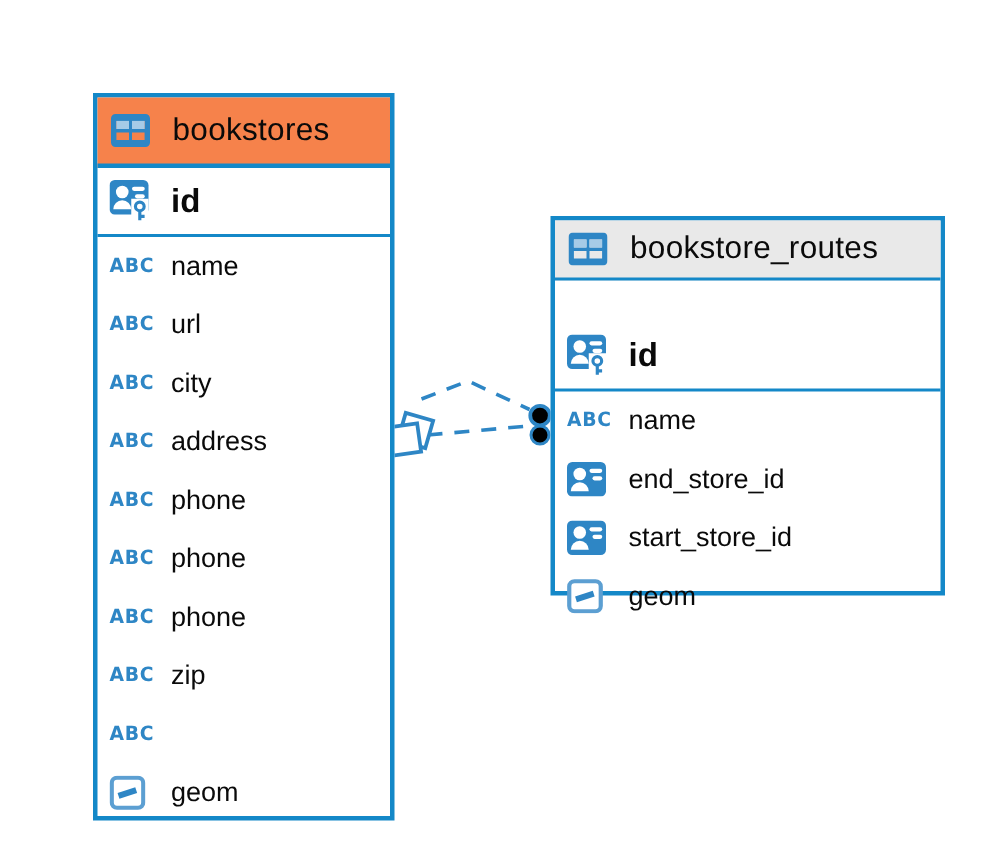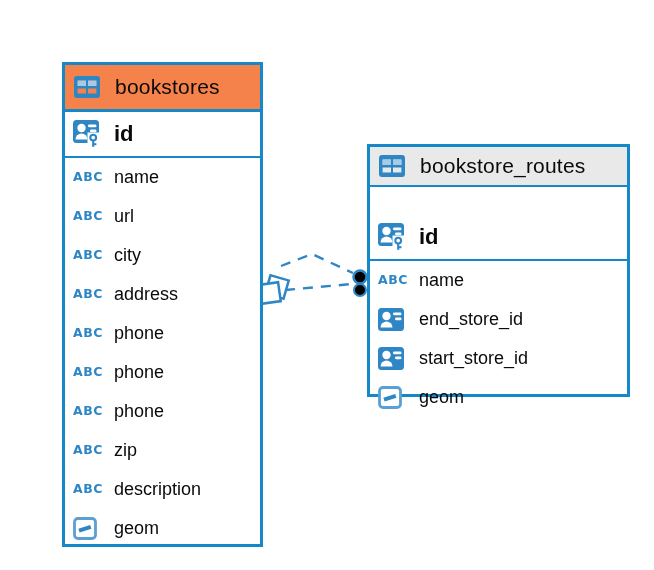--- a/index.html
+++ b/index.html
@@ -123,21 +123,20 @@
         <div class="row">
           <span class="icon">
             <span class="abc">ABC</span>
           </span>
           <span class="col-label">zip</span>
         </div>
         <div class="row">
           <span class="icon">
             <span class="abc">ABC</span>
           </span>
-          <span class="col-label">description</span>
         </div>
         <div class="row">
           <span class="icon">
             <svg width="24" height="23" viewBox="0 0 24 23">
               <rect x="1.5" y="1.5" width="21" height="20" rx="3.5" fill="#ffffff" stroke="#5C9FD2" stroke-width="2.8"></rect>
               <line x1="6" y1="13.6" x2="17.8" y2="9.8" stroke="#2E86C5" stroke-width="4"></line>
             </svg>
           </span>
           <span class="col-label">geom</span>
         </div>

